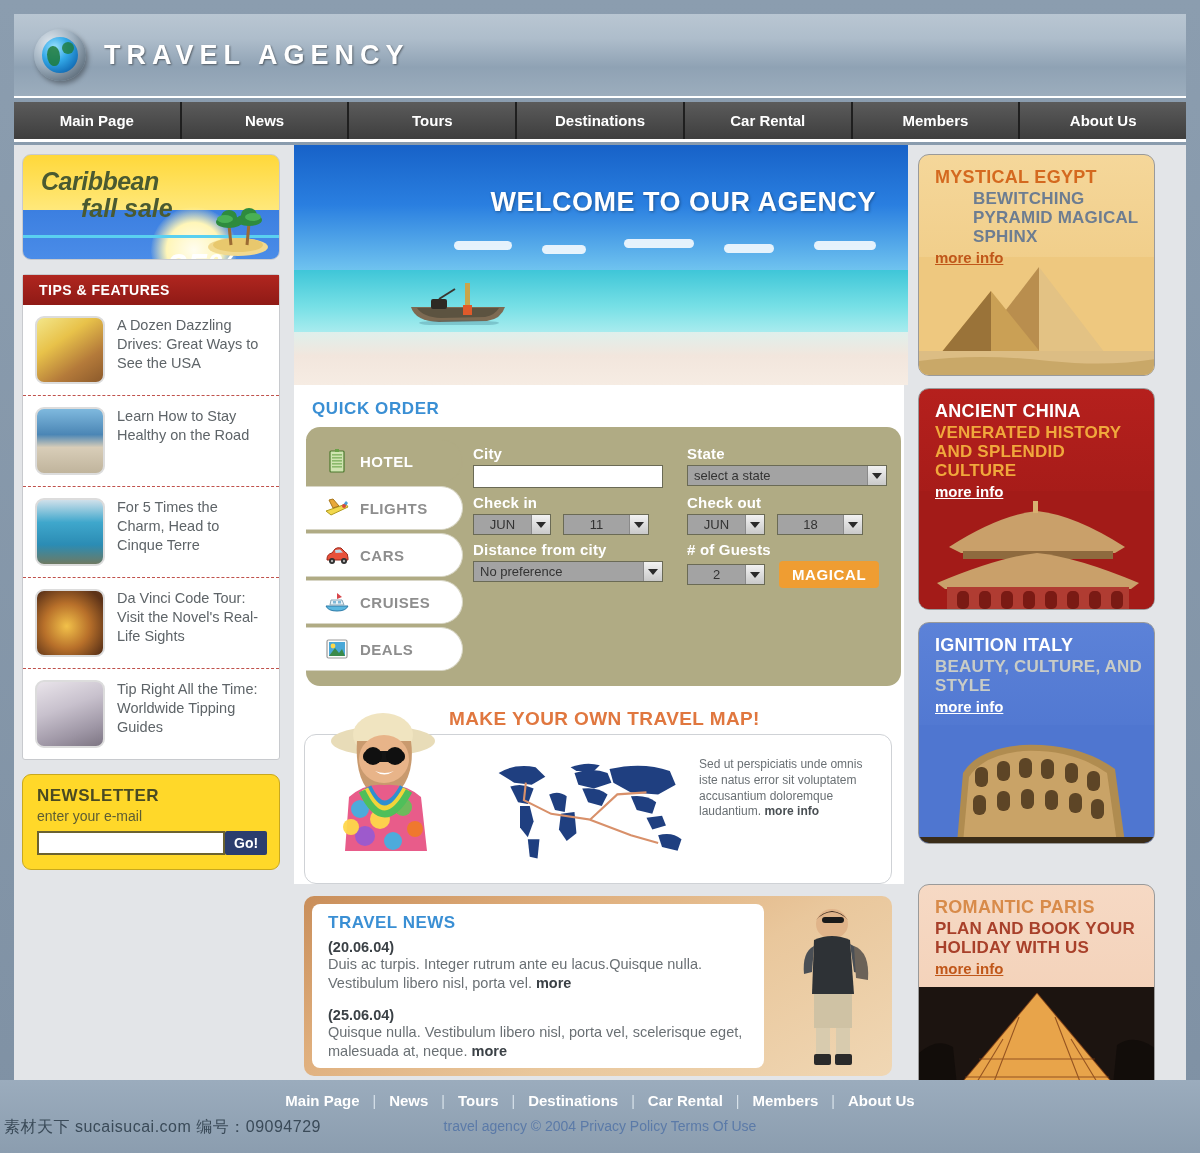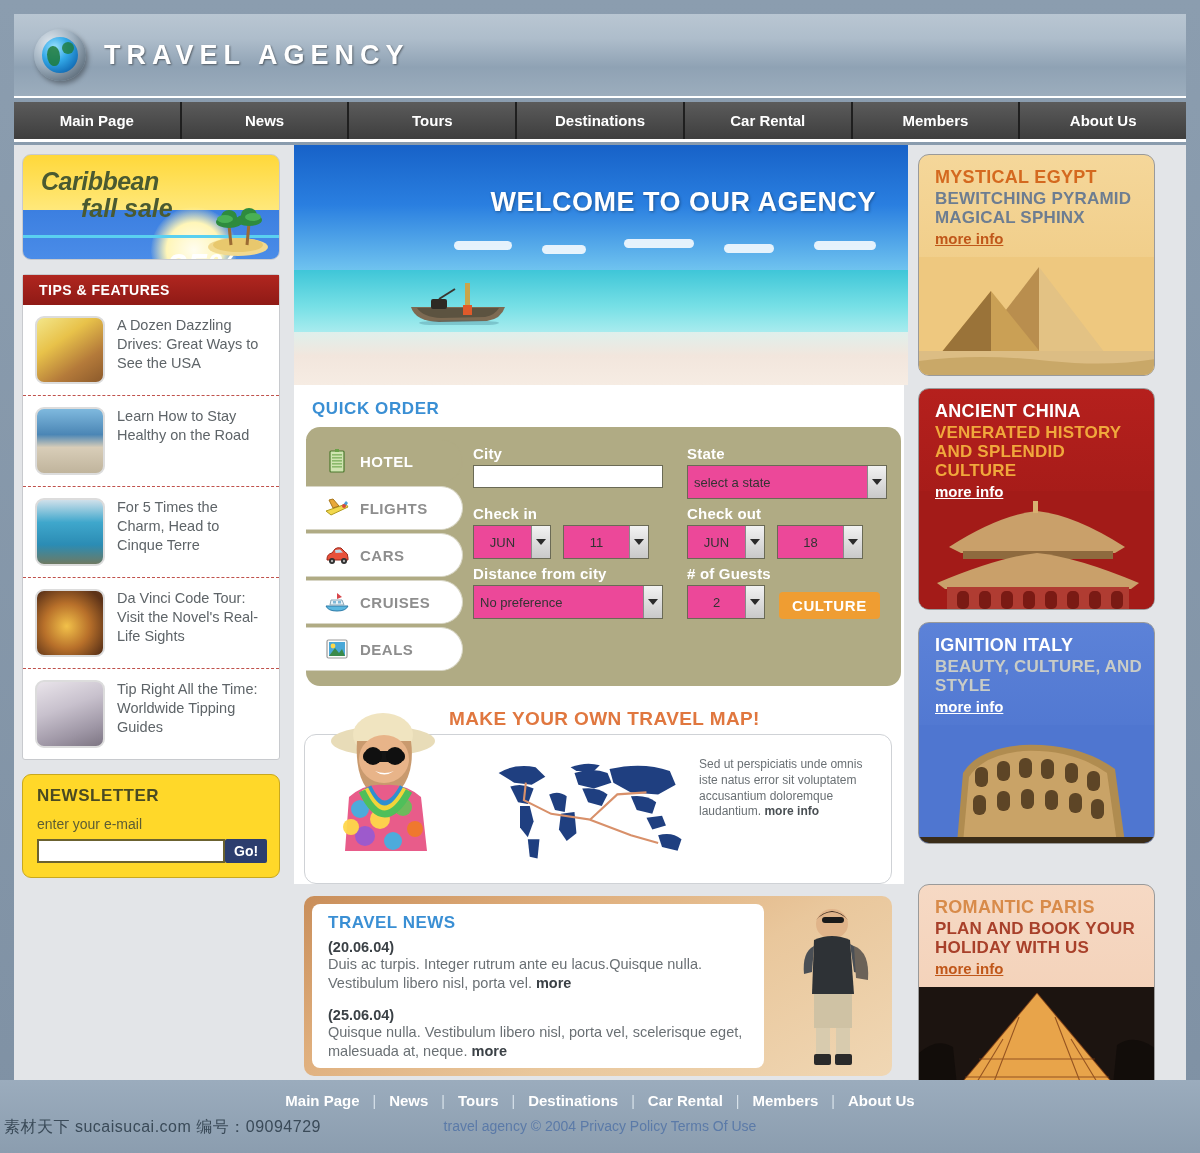--- a/index.html
+++ b/index.html
@@ -115,21 +115,21 @@
   .t4 { background: radial-gradient(circle at 45% 55%, #f2c14a 0%, #b8702a 45%, #5d3318 85%); }
   .t5 { background: linear-gradient(160deg,#e9e4ea 0%, #c8c1cd 40%, #9e96a5 75%, #7d7583 100%); }
   .tip-text { font-size:14.5px; color:#5e6468; line-height:1.32; }
 
   
   .news-box {
     width:258px; margin-top:14px; background:#ffd829; border:1px solid #c8a81e;
     border-radius:9px; padding:11px 14px 14px 14px;
   }
   .nl-title { font-size:17px; font-weight:bold; color:#4a4a22; letter-spacing:.5px; }
-  .nl-sub   { font-size:14px; color:#5d5d33; margin-top:10px; }
+  .nl-sub   { font-size:14px; color:#5d5d33; margin-top:2px; }
   .nl-row   { display:flex; align-items:center; gap:0; margin-top:7px;justify-content:space-between; }
   .nl-input {
     flex:1; height:24px; border:2px solid #6b6230; background:#fff; padding:0 4px;
     font-family:"Liberation Sans", sans-serif; font-size:13px;
   }
   .nl-go {
     background:#2c3e6e; color:#fff; border:none; font-weight:bold; font-size:14px;
     padding:4px 9px; cursor:pointer; border-radius:2px;
   }
 
@@ -184,21 +184,21 @@
 
   .qo-fields { flex:1; padding: 4px 14px 0 10px; }
   .fr { display:flex; gap:24px; }
   .fcol { display:flex; flex-direction:column; }
   .flabel { color:#ffffff; font-size:15px; font-weight:bold; margin: 6px 0 3px 0; letter-spacing:.2px; }
   .finput {
     height:23px; border:1px solid #6a6a55; background:#fff; font-size:13px;
     font-family:"Liberation Sans", sans-serif; padding:0 4px;
   }
   .fsel {
-    height:34px; border:1px solid #6a6a55; background:#ec4899; font-size:13px; color:#333;
+    height:21px; border:1px solid #6a6a55; background:#a3a3a3; font-size:13px; color:#333;
     display:flex; align-items:center; position:relative;
     font-family:"Liberation Sans", sans-serif;
   }
   .fsel .txt { flex:1; padding-left:6px; white-space:nowrap; overflow:hidden; }
   .fsel .txt.center { text-align:center; padding-left:0; }
   .fsel .arrow {
     width:19px; height:100%; background:linear-gradient(180deg,#f2f2f2,#c9c9c9);
     border-left:1px solid #8a8a8a; display:flex; align-items:center; justify-content:center;
   }
   .fsel .arrow i {
@@ -252,21 +252,21 @@
   }
   .promo .ptxt { position:absolute; left:16px; top:12px; right:8px; }
   .promo h3 { font-size:18px; font-weight:bold; letter-spacing:.3px; line-height:1.12; }
   .promo h4 { font-size:17px; font-weight:bold; letter-spacing:.2px; line-height:1.12; margin-top:2px; }
   .promo a.more {
     display:inline-block; font-size:15px; font-weight:bold; text-decoration:underline;
     margin-top:3px;
   }
   .p-egypt { background: linear-gradient(180deg,#f5d79a 0%, #f0cd88 55%, #e9c173 100%); }
   .p-egypt h3 { color:#d4691f; }
-  .p-egypt h4 { color:#6d7d91; }
+  .p-egypt h4 { color:#6d7d91;margin-left:38px; }
   .p-egypt a.more { color:#c0571a; }
   .p-china { background: linear-gradient(180deg,#b5201d 0%, #a31b18 60%, #8e1512 100%); }
   .p-china h3 { color:#ffffff; }
   .p-china h4 { color:#f0a83c; }
   .p-china a.more { color:#ffffff; }
   .p-italy { background: linear-gradient(180deg,#5c82d8 0%, #4f76d0 60%, #4569c4 100%); }
   .p-italy h3 { color:#ffffff; }
   .p-italy h4 { color:#c9ccc6; }
   .p-italy a.more { color:#ffffff; }
   .p-paris { background: linear-gradient(180deg,#f6d9c4 0%, #f3d1b8 60%, #efc9ac 100%); margin-top: 40px; }
@@ -541,21 +541,21 @@
               </div>
               <div class="fcol" style="width:200px;">
                 <div class="flabel"># of Guests</div>
                 <div style="display:flex; align-items:center;">
                   <div class="fsel" style="width:78px;">
                     <span class="txt center">2</span>
                     <span class="arrow">
                         <i></i>
                       </span>
                   </div>
-                  <button class="search-btn">CULTURE</button>
+                  <button class="search-btn">MAGICAL</button>
                 </div>
               </div>
             </div>
 
           </div>
         </div>
       </div>
 
       <div style="background:#fff;">
         <div class="tm-title">MAKE YOUR OWN TRAVEL MAP!</div>

